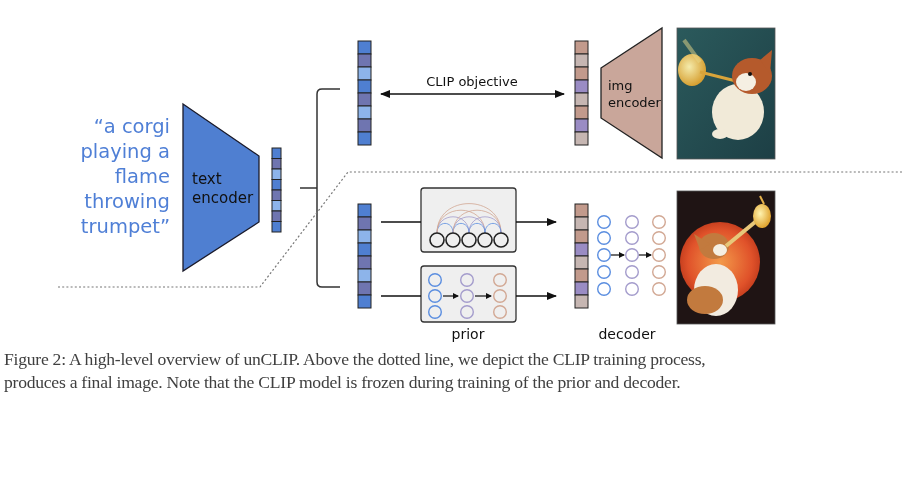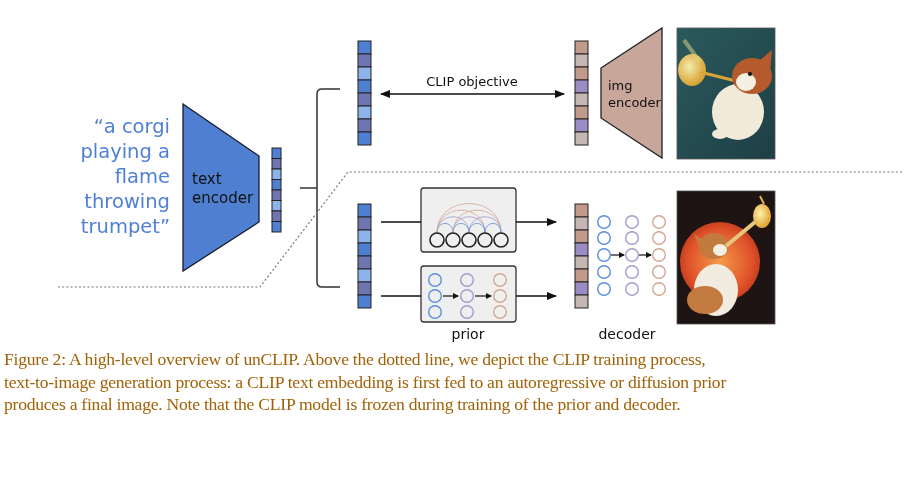--- a/index.html
+++ b/index.html
@@ -2,21 +2,21 @@
 <html><head>
 <meta charset="utf-8">
 <style>
   html, body { margin: 0; padding: 0; background: #ffffff; }
   body { width: 904px; height: 477px; position: relative; overflow: hidden; }
   #fig { position: absolute; left: 0; top: 0; }
   .sans { font-family: "DejaVu Sans", sans-serif; }
   .caption {
     position: absolute; left: 4px; top: 348px; width: 900px;
     font-family: "Liberation Serif", serif; font-size: 17.6px; line-height: 22.6px;
-    color: #a16207; letter-spacing: -0.25px;
+    color: #404040; letter-spacing: -0.25px;
   }
   .caption div { white-space: nowrap; }
 </style>
 </head>
 <body>
 
 <svg id="fig" width="904" height="345" viewBox="0 0 904 345">
   <defs>
     <marker id="arrowR" markerWidth="10" markerHeight="8" refX="9" refY="4" orient="auto" markerUnits="userSpaceOnUse">
       <path d="M0,0 L10,4 L0,8 Z" fill="#111"></path>
@@ -218,15 +218,14 @@
     <ellipse cx="762" cy="216" rx="9" ry="12" fill="url(#bell)"></ellipse>
     <path d="M760,196 L764,204" stroke="#e6b24a" stroke-width="2"></path>
   </g>
 
   <rect x="677" y="28" width="98" height="131" fill="none" stroke="#555" stroke-width="0.8"></rect>
   <rect x="677" y="191" width="98" height="133" fill="none" stroke="#555" stroke-width="0.8"></rect>
 </svg>
 
 <div class="caption">
   <div>Figure 2: A high-level overview of unCLIP. Above the dotted line, we depict the CLIP training process,</div>
-  <div>text-to-image generation process: a CLIP text embedding is first fed to an autoregressive or diffusion prior</div>
   <div>produces a final image. Note that the CLIP model is frozen during training of the prior and decoder.</div>
 </div>
 
 </body></html>

